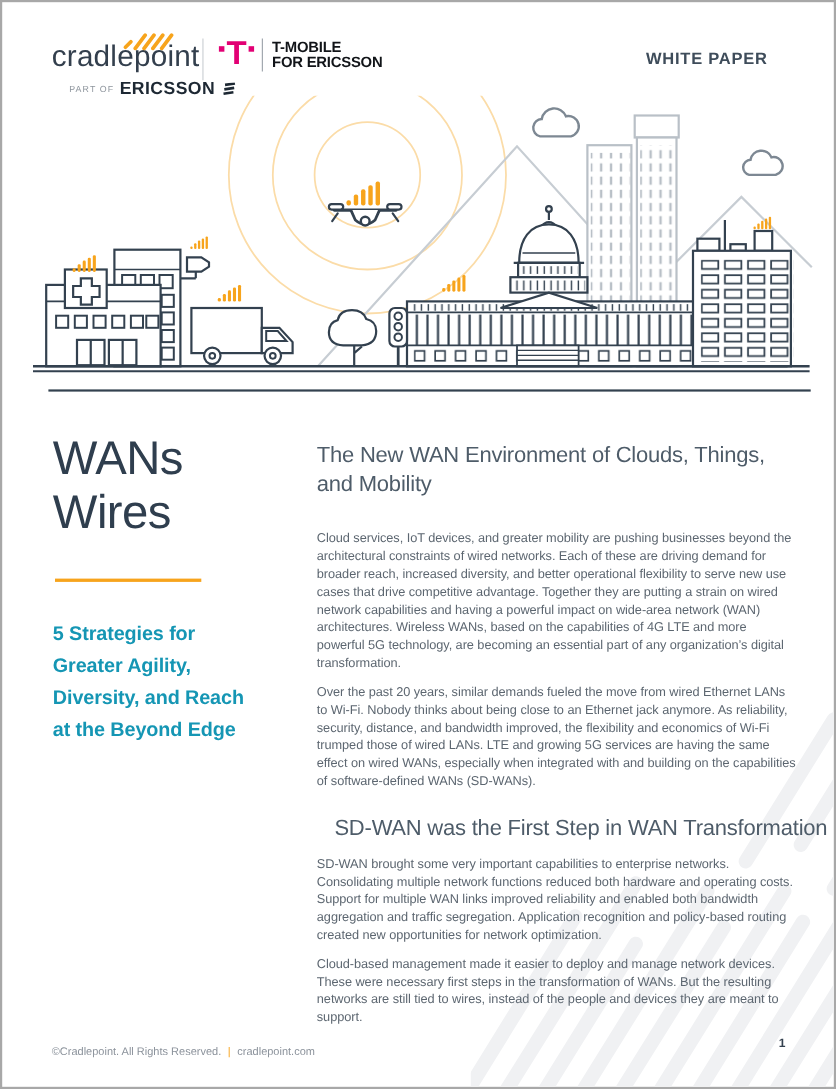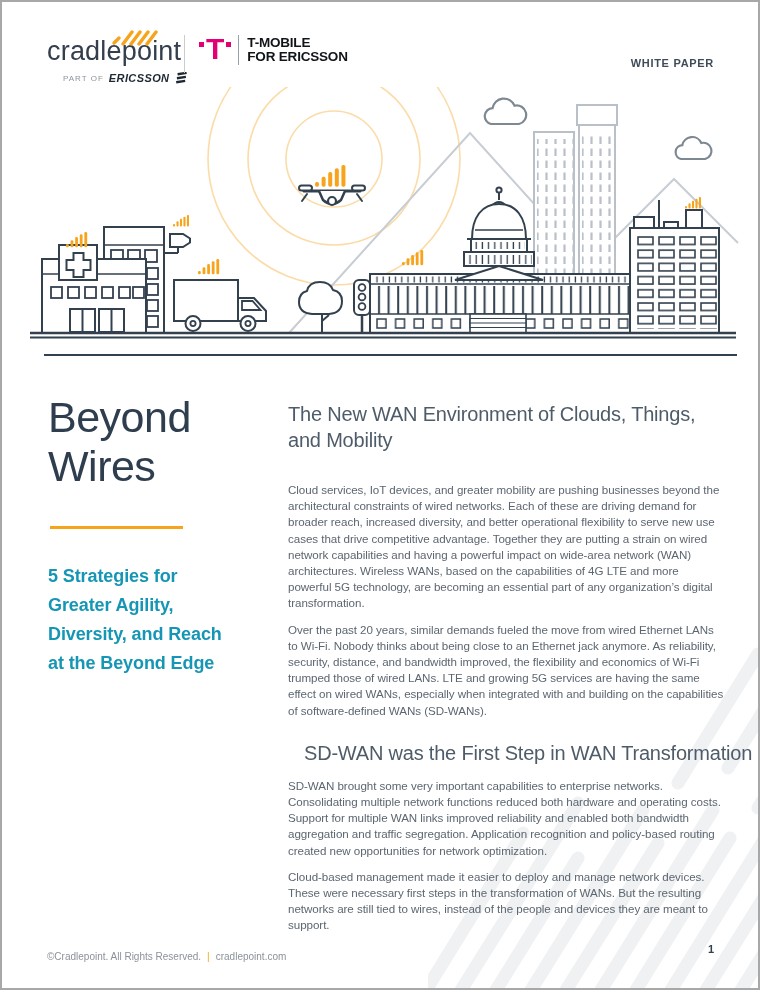--- a/index.html
+++ b/index.html
@@ -9,29 +9,29 @@
     border:2px solid #a8a8a8; overflow:hidden;
     font-family:"Liberation Sans","DejaVu Sans",sans-serif;
   }
   
   .hdr { position:absolute; top:26px; left:45px; right:44px; height:62px; z-index:2; }
   .cp-logo { position:absolute; left:0; top:8px; }
   .cp-wave { position:absolute; left:64px; top:-9px; }
   .cp-text { font-size:27px; font-weight:500; color:#333f4d; letter-spacing:0.2px; }
   .part-of { position:absolute; left:0; top:44px; display:flex; align-items:center; gap:5px; }
   .part-of-label { font-size:8px; color:#8e959d; letter-spacing:1px;padding-left:16px; }
-  .ericsson-label { font-size:11px; font-weight:800; color:#1d2833; letter-spacing:0.4px;font-style:italic; }
+  .ericsson-label { font-size:16px; font-weight:800; color:#1d2833; letter-spacing:0.4px; }
   .brand-divider { position:absolute; left:137px; top:7px; width:1px; height:38px; background:#c9cdd2; }
   .tmo { position:absolute; left:152px; top:6px; display:flex; align-items:flex-start; }
   .tmo-mark { display:flex; align-items:flex-start; margin-top:2px; }
   .tmo-sq { width:5px; height:5px; margin-top:6px; }
   .tmo-T { font-size:30px; font-weight:800; line-height:26px; margin:0 2px; }
   .tmo-rule { width:1px; height:30px; background:#9aa0a8; margin:1px 8px 0 7px; }
   .tmo-text { font-size:13.5px; font-weight:800; color:#111418; line-height:14px; letter-spacing:-0.2px; margin-top:2px; }
-  .whitepaper { position:absolute; right:0; top:17px; font-size:11px; font-weight:700; color:#3e4c5a; letter-spacing:0.7px;margin-top:12px; }
+  .whitepaper { position:absolute; right:16px; top:17px; font-size:15px; font-weight:700; color:#3e4c5a; letter-spacing:0.7px; }
   
   .illus { position:absolute; top:85px; left:0; width:760px; height:252px; z-index:1; }
   .rule-separator { position:absolute; top:352px; left:42px; width:693px; height:2px; background:#33414f; }
   
   .hero { position:absolute; left:46px; top:391px; width:210px; z-index:1; }
   .hero-title { font-size:43px; font-weight:300; line-height:49px; color:#2f3e4e; letter-spacing:-0.5px; }
   .orange-rule { width:133px; height:3px; background:#f7a41c; margin:35px 0 33px 2px; }
   .hero-sub { font-size:18px; font-weight:700; line-height:29px; color:#1596b4; letter-spacing:-0.1px; white-space:nowrap; }
   
   .article { position:absolute; left:286px; top:399px; width:436px; z-index:1; }
@@ -255,21 +255,21 @@
     <g stroke="#33414f">
       <line x1="28" y1="246" x2="734" y2="246" stroke-width="2.4"></line>
       <line x1="28" y1="250.5" x2="734" y2="250.5" stroke-width="2"></line>
     </g>
   </svg>
 
   <div class="rule-separator"></div>
 
   <div class="hero">
     <div class="hero-title">
-      <div>Beyond</div>
+      <div>WANs</div>
       <div>Wires</div>
     </div>
     <div class="orange-rule"></div>
     <div class="hero-sub">
       <div>5 Strategies for</div>
       <div>Greater Agility,</div>
       <div>Diversity, and Reach</div>
       <div>at the Beyond Edge</div>
     </div>
   </div>

